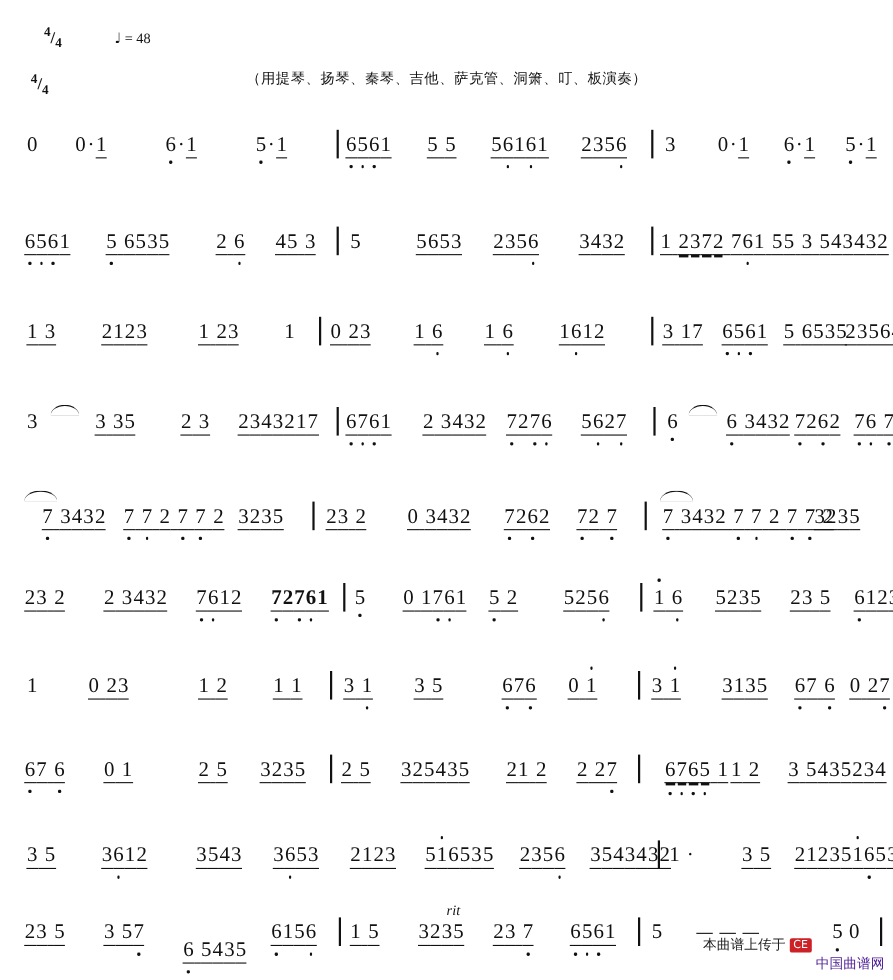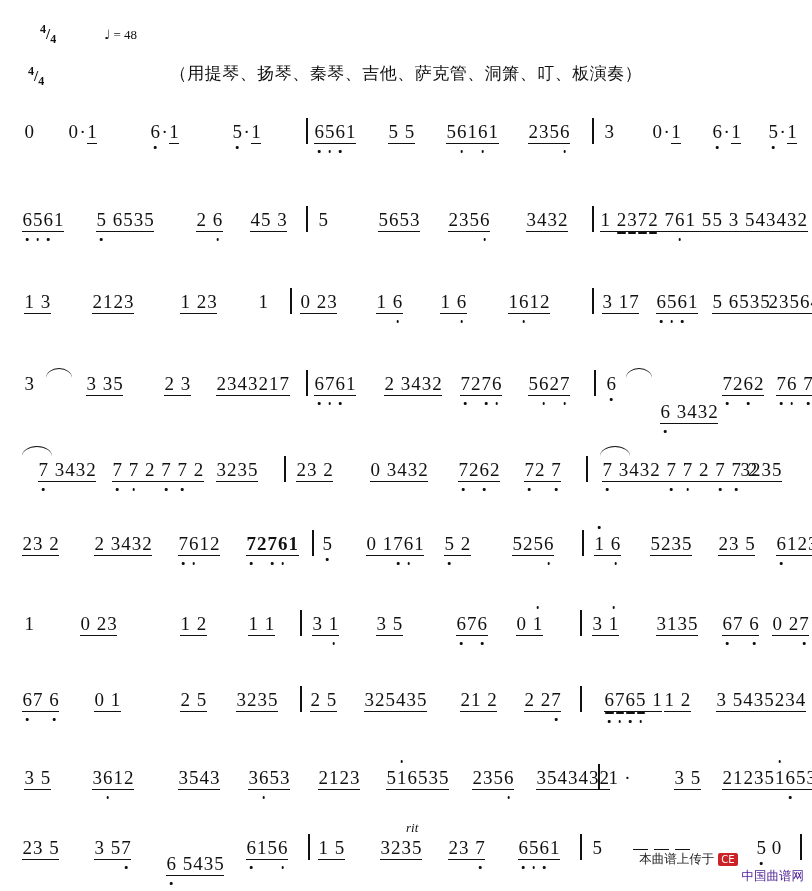--- a/index.html
+++ b/index.html
@@ -52,21 +52,21 @@
     white-space: nowrap;
   }
   .tempo .note { font-family: "DejaVu Sans", sans-serif; font-size: 13px; }
   .instr {
     position: absolute;
     top: 62px;
     left: 0;
     width: 812px;
     text-align: center;
     font-family: "DejaVu Sans", sans-serif;
-    font-size: 17px;
+    font-size: 13px;
     letter-spacing: 0.5px;
   }
 
   
   .row {
     position: absolute;
     left: 0;
     width: 812px;
     height: 80px;
   }
@@ -242,21 +242,21 @@
     <div class="cell" style="left:164px; top:14px;"><span class="n u1">2</span><span class="n u1">&nbsp;</span><span class="n u1">3</span></div>
     <div class="cell" style="left:216px; top:14px;"><span class="n u1">2</span><span class="n u1">3</span><span class="n u1">4</span><span class="n u1">3</span><span class="n u1">2</span><span class="n u1">1</span><span class="n u1">7</span></div>
     <div class="bar" style="left:306px; top:10px;"></div>
     <div class="cell" style="left:314px; top:14px;"><span class="n u1 dlow">6</span><span class="n u1 dlow">7</span><span class="n u1 dlow">6</span><span class="n u1">1</span></div>
     <div class="cell" style="left:384px; top:14px;"><span class="n u1">2</span><span class="n u1">&nbsp;</span><span class="n u1">3</span><span class="n u1">4</span><span class="n u1">3</span><span class="n u1">2</span></div>
     <div class="cell" style="left:460px; top:14px;"><span class="n u1 dlow">7</span><span class="n u1">2</span><span class="n u1 dlow">7</span><span class="n u1 dlow">6</span></div>
     <div class="cell" style="left:528px; top:14px;"><span class="n u1">5</span><span class="n u1 dlow">6</span><span class="n u1">2</span><span class="n u1 dlow">7</span></div>
     <div class="bar" style="left:594px; top:10px;"></div>
     <div class="cell" style="left:606px; top:14px;"><span class="n dlow">6</span></div>
     <div class="tie" style="left:626px; top:8px; width:26px;"></div>
-    <div class="cell" style="left:660px; top:14px;margin-top:28px;"><span class="n u1 dlow">6</span><span class="n u1">&nbsp;</span><span class="n u1">3</span><span class="n u1">4</span><span class="n u1">3</span><span class="n u1">2</span></div>
+    <div class="cell" style="left:660px; top:14px;"><span class="n u1 dlow">6</span><span class="n u1">&nbsp;</span><span class="n u1">3</span><span class="n u1">4</span><span class="n u1">3</span><span class="n u1">2</span></div>
     <div class="cell" style="left:722px; top:14px;"><span class="n u1 dlow">7</span><span class="n u1">2</span><span class="n u1 dlow">6</span><span class="n u1">2</span></div>
     <div class="cell" style="left:776px; top:14px;"><span class="n u1 dlow">7</span><span class="n u1 dlow">6</span><span class="n u1">&nbsp;</span><span class="n u1 dlow">7</span></div>
   </div>
 
   <div class="row" style="top:440px;">
     <div class="tie" style="left:22px; top:6px; width:30px;"></div>
     <div class="cell" style="left:38px; top:20px;"><span class="n u1 dlow">7</span><span class="n u1">&nbsp;</span><span class="n u1">3</span><span class="n u1">4</span><span class="n u1">3</span><span class="n u1">2</span></div>
     <div class="cell" style="left:112px; top:20px;"><span class="n u1 dlow">7</span><span class="n u1">&nbsp;</span><span class="n u1 dlow">7</span><span class="n u1">&nbsp;</span><span class="n u1">2</span><span class="n u1">&nbsp;</span><span class="n u1 dlow">7</span><span class="n u1">&nbsp;</span><span class="n u1 dlow">7</span><span class="n u1">&nbsp;</span><span class="n u1">2</span></div>
     <div class="cell" style="left:216px; top:20px;"><span class="n u1">3</span><span class="n u1">2</span><span class="n u1">3</span><span class="n u1">5</span></div>
     <div class="bar" style="left:284px; top:16px;"></div>

